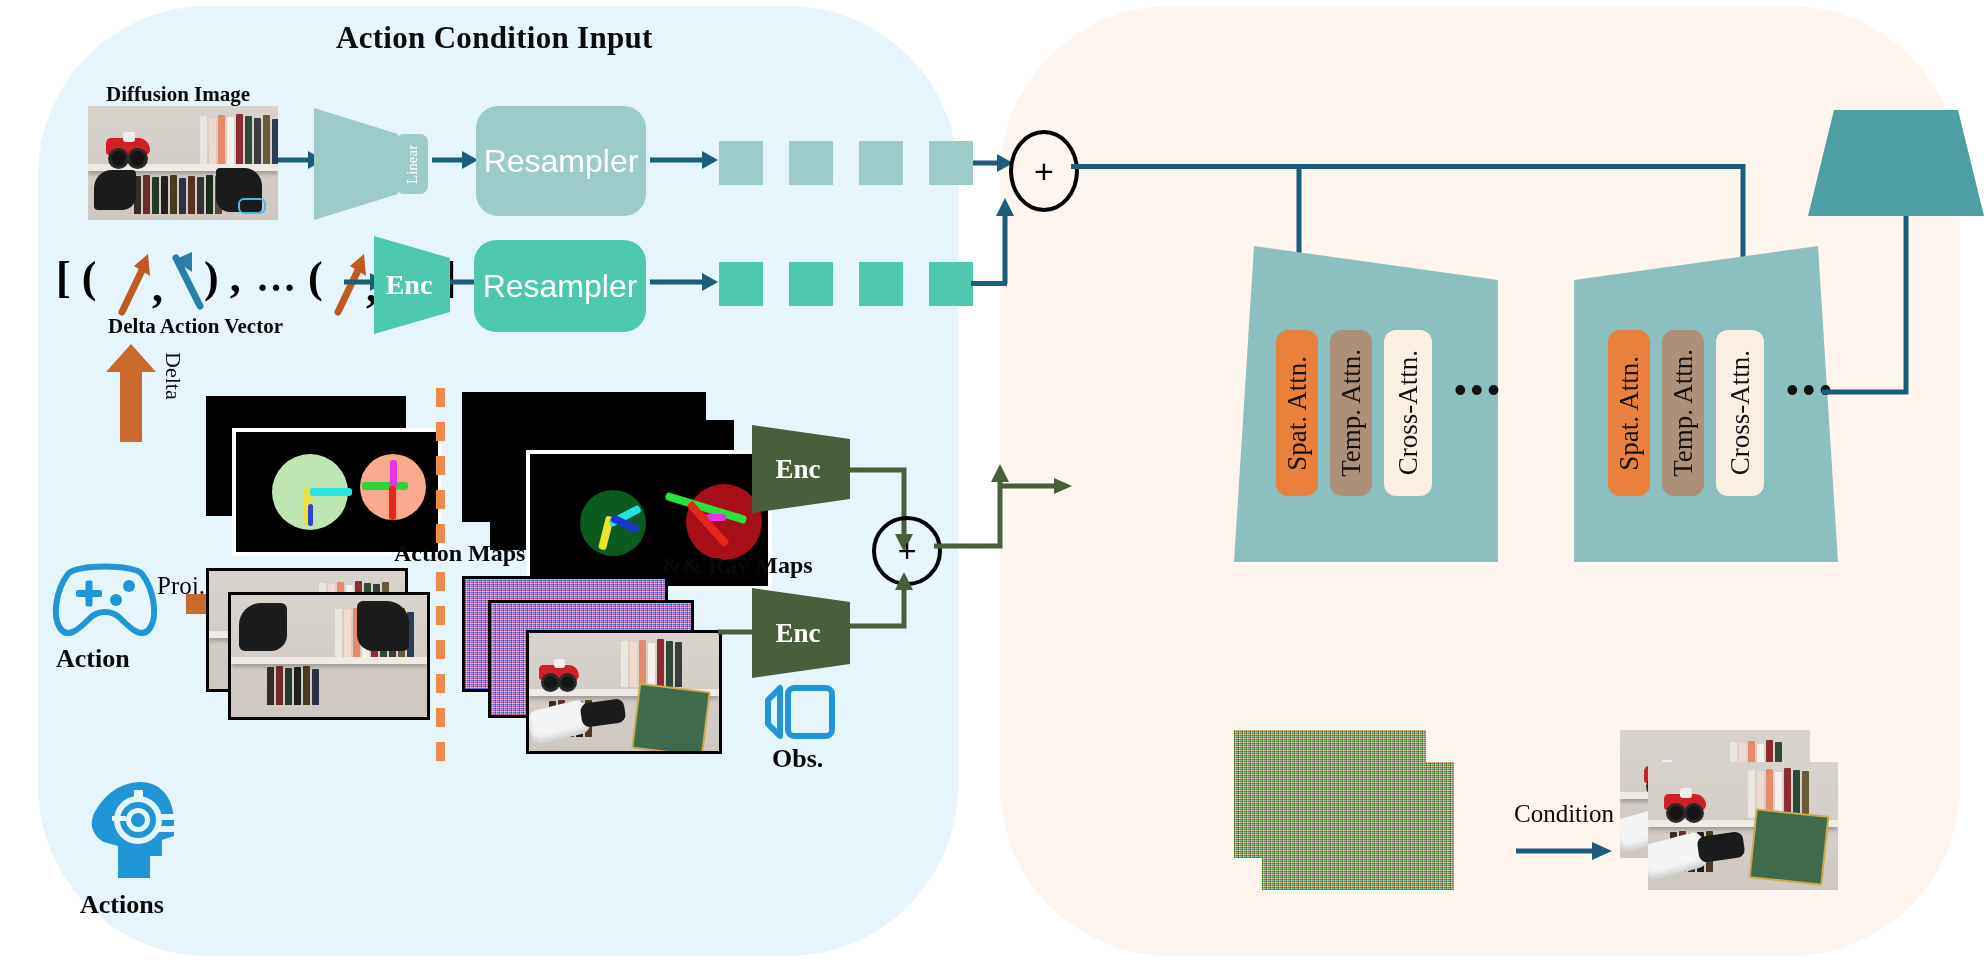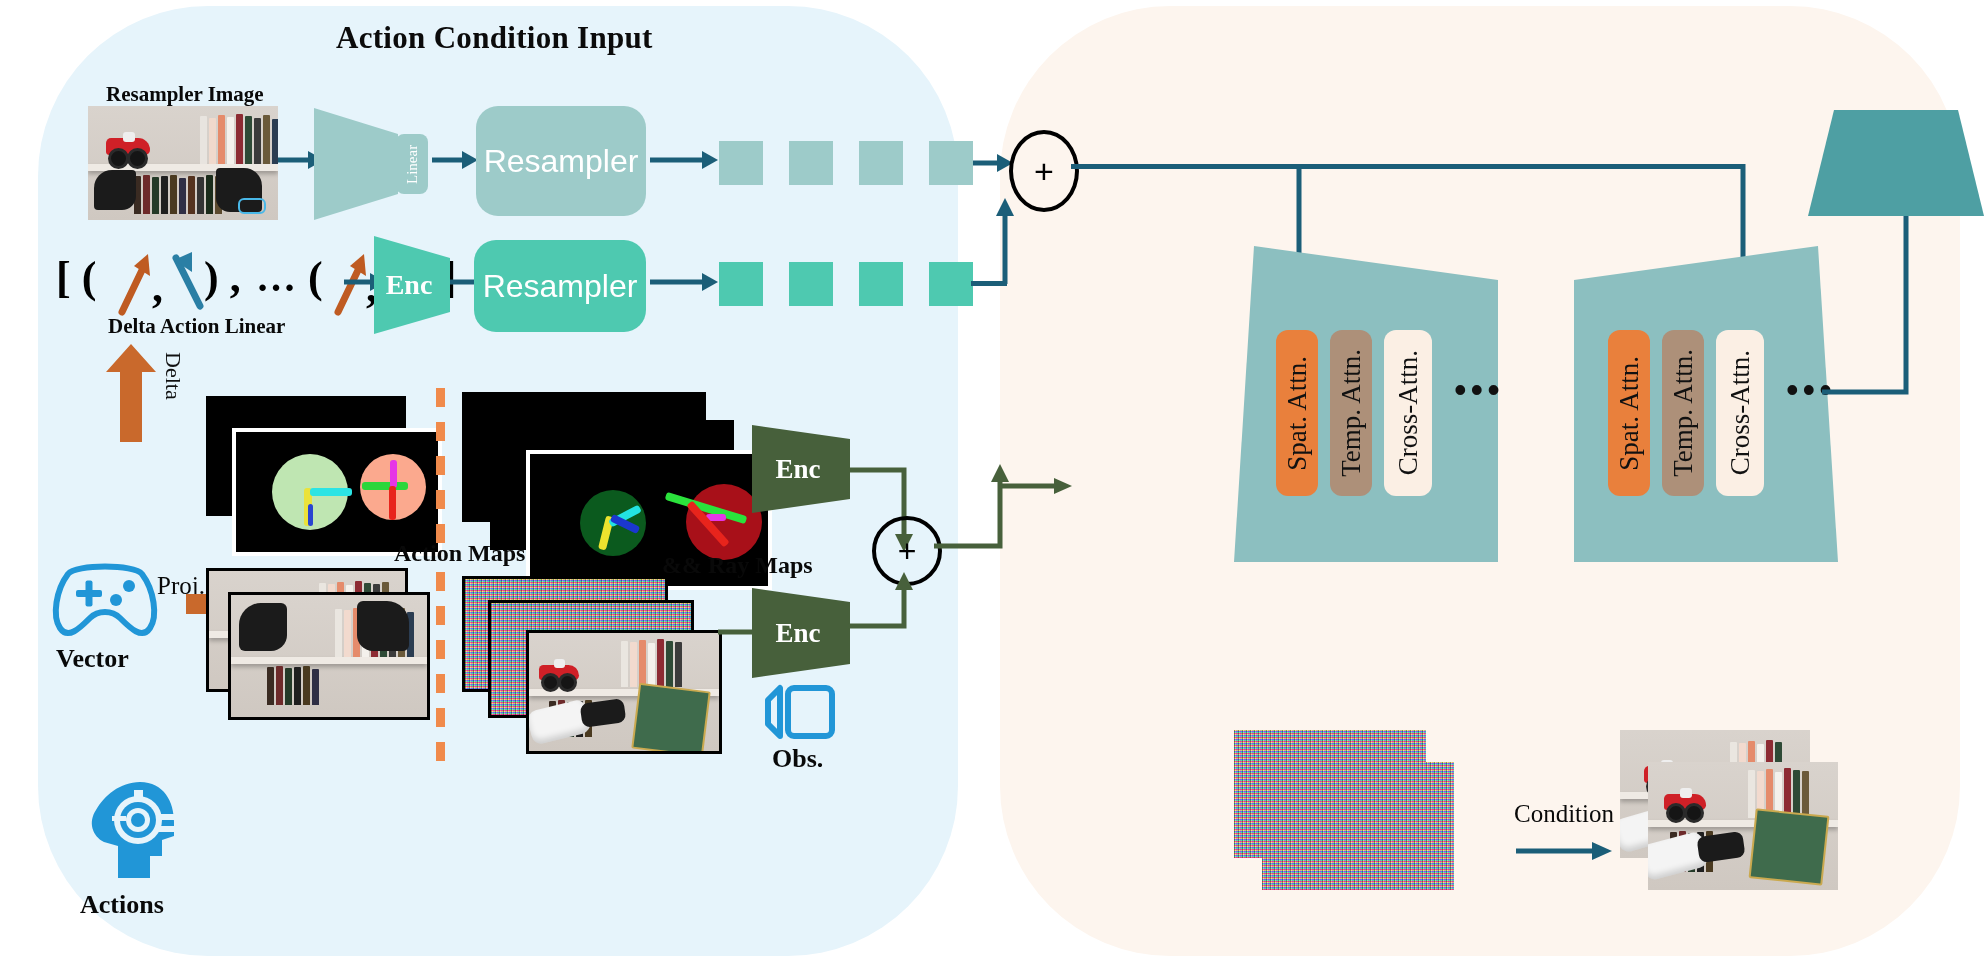--- a/index.html
+++ b/index.html
@@ -89,21 +89,21 @@
 </head>
 <body>
 
 <div id="stage">
 
   <div class="panel panel-left"></div>
   <div class="panel panel-right"></div>
 
   <div class="panel-title" style="left:336px;top:20px;">Action Condition Input</div>
 
-  <div class="lbl" style="left:106px;top:82px;font-size:21px;">Resampler Image</div>
+  <div class="lbl" style="left:106px;top:82px;font-size:21px;">Diffusion Image</div>
 
   <div class="photo" style="left:88px;top:106px;width:190px;height:114px;">
     <div class="shelfwall"></div>
     <div class="shelfboard" style="top:58px;"></div>
     <div class="books" style="left:112px;top:8px;height:50px;">
       <div class="bk" style="height:48px;background:#e8e4df"></div>
       <div class="bk" style="height:46px;background:#f0d9cc"></div>
       <div class="bk" style="height:49px;background:#e58b6b"></div>
       <div class="bk" style="height:47px;background:#f4f1ec"></div>
       <div class="bk" style="height:50px;background:#8d2b33"></div>
@@ -196,21 +196,21 @@
     </svg>
     <div class="abs" style="left:310px;top:14px;font-size:44px;font-weight:bold;color:#000;">,</div>
 
     <svg class="abs" style="left:326px;top:2px;" width="42" height="66">
       <line x1="14" y1="6" x2="26" y2="54" stroke="#2A7FA5" stroke-width="7" stroke-linecap="round"></line>
       <polygon points="12,44 36,48 24,64" fill="#2A7FA5"></polygon>
     </svg>
     <div class="abs" style="left:360px;top:4px;font-size:44px;font-weight:bold;color:#000;">)&nbsp;]</div>
   </div>
 
-  <div class="lbl" style="left:108px;top:314px;font-size:21px;">Delta Action Linear</div>
+  <div class="lbl" style="left:108px;top:314px;font-size:21px;">Delta Action Vector</div>
 
   <svg class="abs" style="left:344px;top:268px;" width="44" height="28">
     <line x1="0" y1="14" x2="26" y2="14" stroke="#1B5E78" stroke-width="5"></line>
     <polygon points="26,5 42,14 26,23" fill="#1B5E78"></polygon>
   </svg>
 
   <svg class="abs" style="left:374px;top:236px;" width="76" height="98">
     <polygon points="0,0 76,22 76,76 0,98" fill="#4EC9B0"></polygon>
   </svg>
   <div class="shapeText" style="left:374px;top:236px;width:70px;height:98px;font-size:28px;">Enc</div>
@@ -247,21 +247,21 @@
   <div class="abs vert" style="left:160px;top:352px;font-size:22px;color:#111;
        font-family:'Liberation Serif',serif;">Delta</div>
 
   <svg class="abs" style="left:50px;top:566px;" width="110" height="72">
     <path d="M18 8 C6 24 2 50 10 62 C18 74 30 62 40 52 C48 44 62 44 70 52 C80 62 92 74 100 62 C108 50 104 24 92 8 C84 -2 26 -2 18 8 Z" fill="none" stroke="#2196D7" stroke-width="6" stroke-linejoin="round"></path>
     <rect x="26" y="24" width="26" height="7" rx="2" fill="#2196D7"></rect>
     <rect x="35.5" y="14.5" width="7" height="26" rx="2" fill="#2196D7"></rect>
     <circle cx="79" cy="20" r="6" fill="#2196D7"></circle>
     <circle cx="66" cy="34" r="6" fill="#2196D7"></circle>
   </svg>
-  <div class="lbl" style="left:56px;top:644px;font-size:26px;">Vector</div>
+  <div class="lbl" style="left:56px;top:644px;font-size:26px;">Action</div>
 
   <div class="lbl lbl-nb" style="left:157px;top:572px;font-size:25px;font-weight:normal;">Proj.</div>
   <svg class="abs" style="left:186px;top:578px;" width="80" height="56">
     <polygon points="0,16 50,16 50,2 80,26 50,50 50,36 0,36" fill="#C9692C"></polygon>
   </svg>
 
   <div class="amap" style="left:206px;top:396px;width:200px;height:120px;border-width:0;"></div>
   <div class="amap" style="left:232px;top:428px;width:202px;height:120px;">
     <div class="blob" style="left:36px;top:22px;width:76px;height:76px;background:#BFE6B2;"></div>
     <div class="stick" style="left:68px;top:56px;width:8px;height:38px;background:#EBE23A;"></div>

